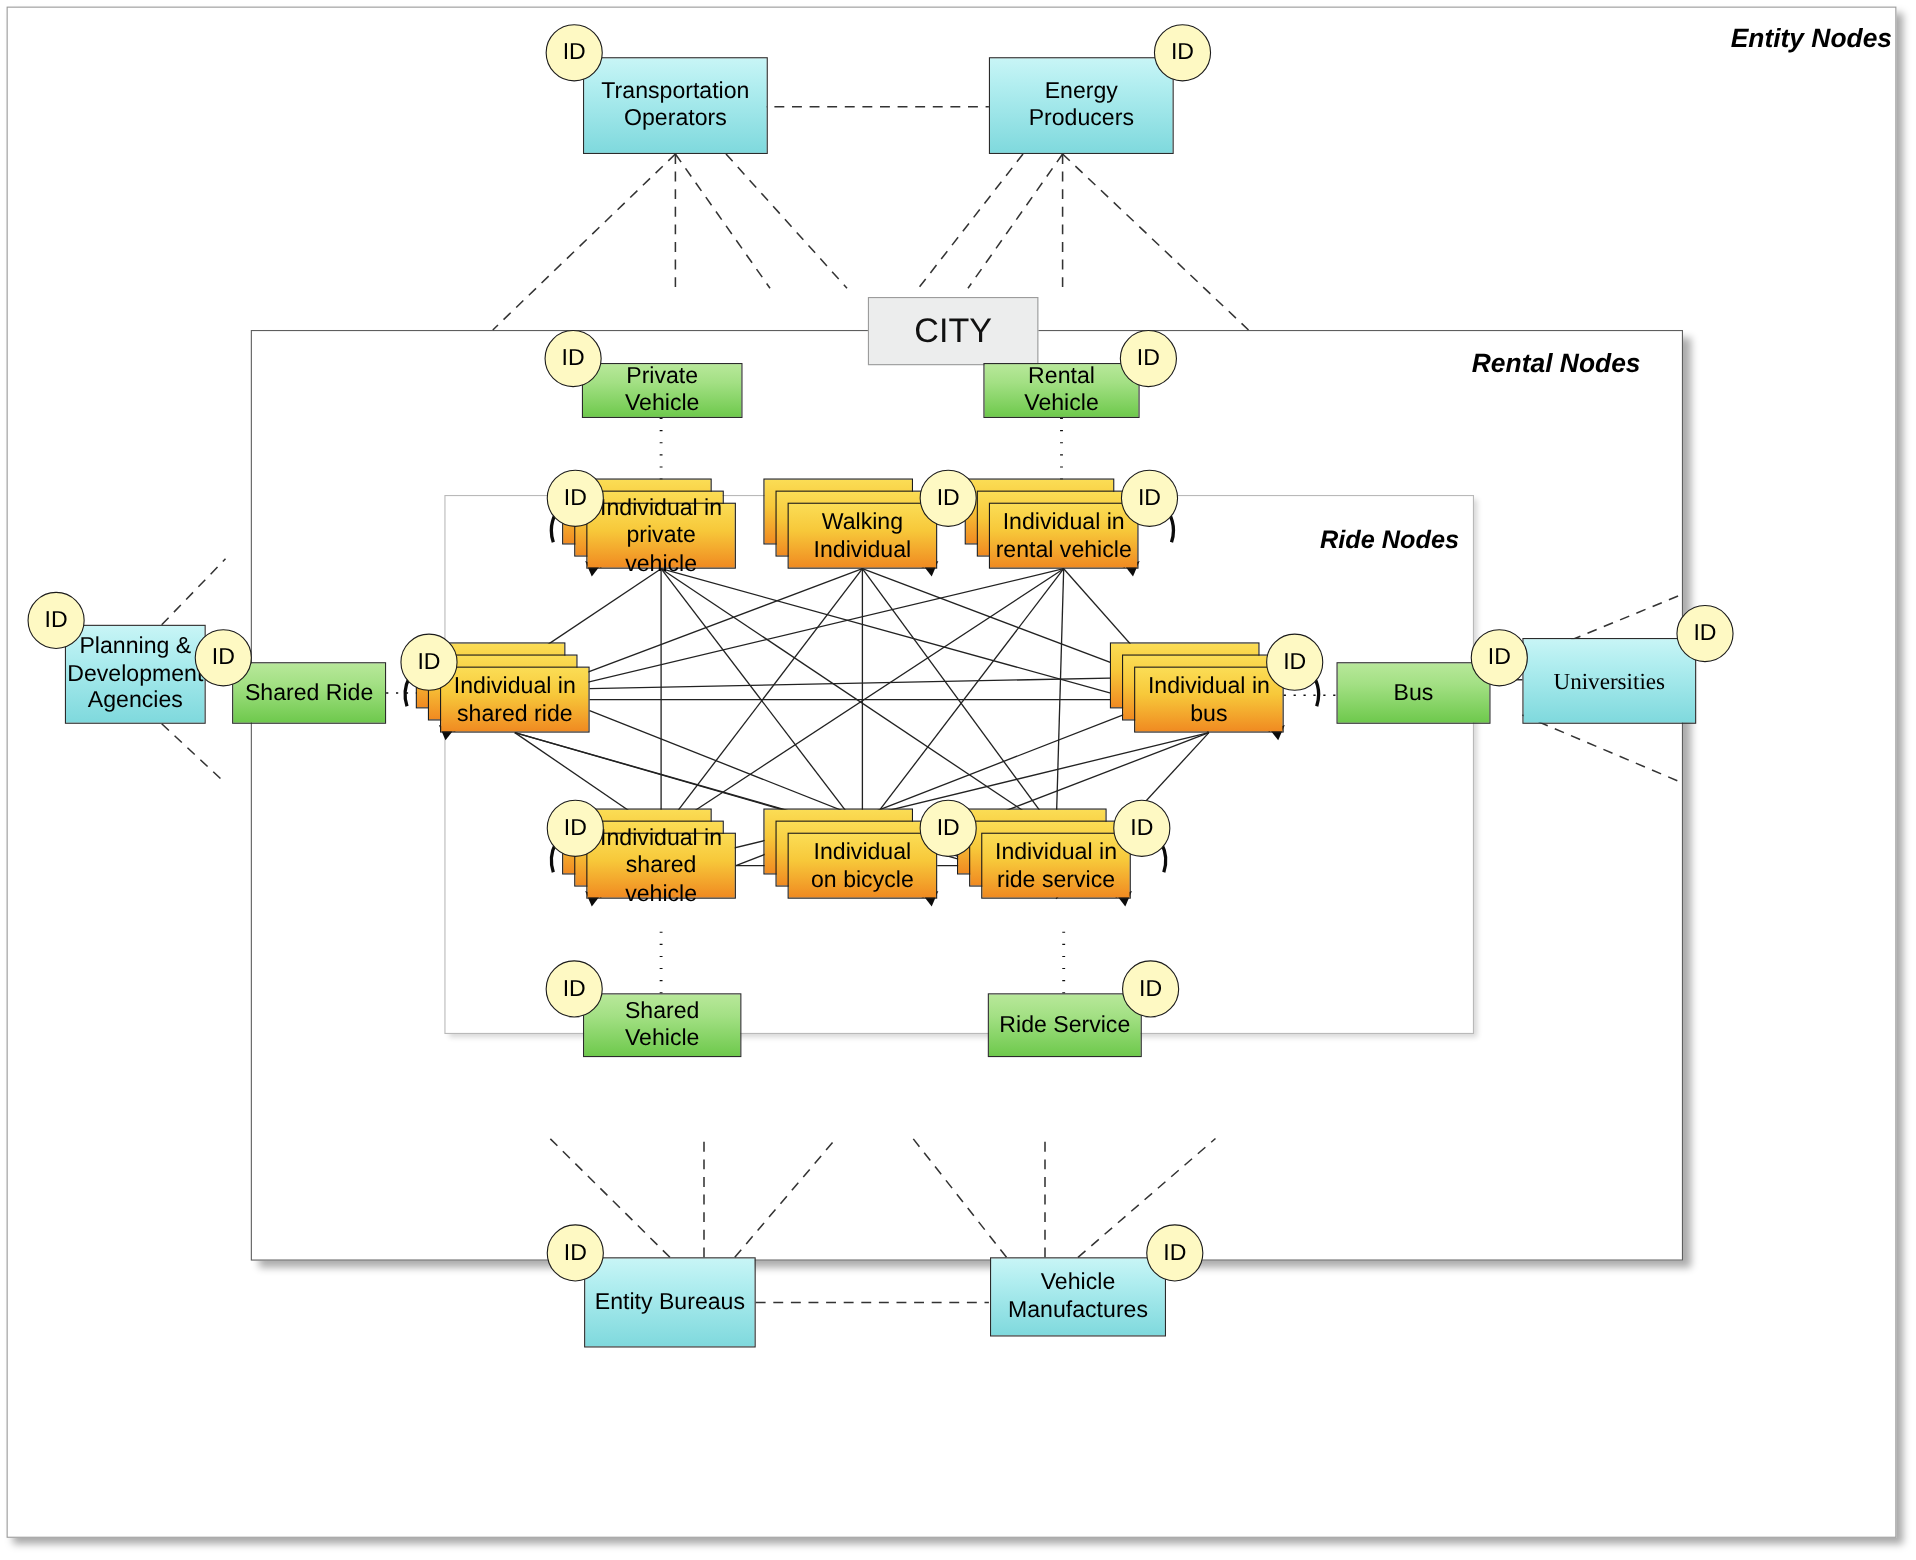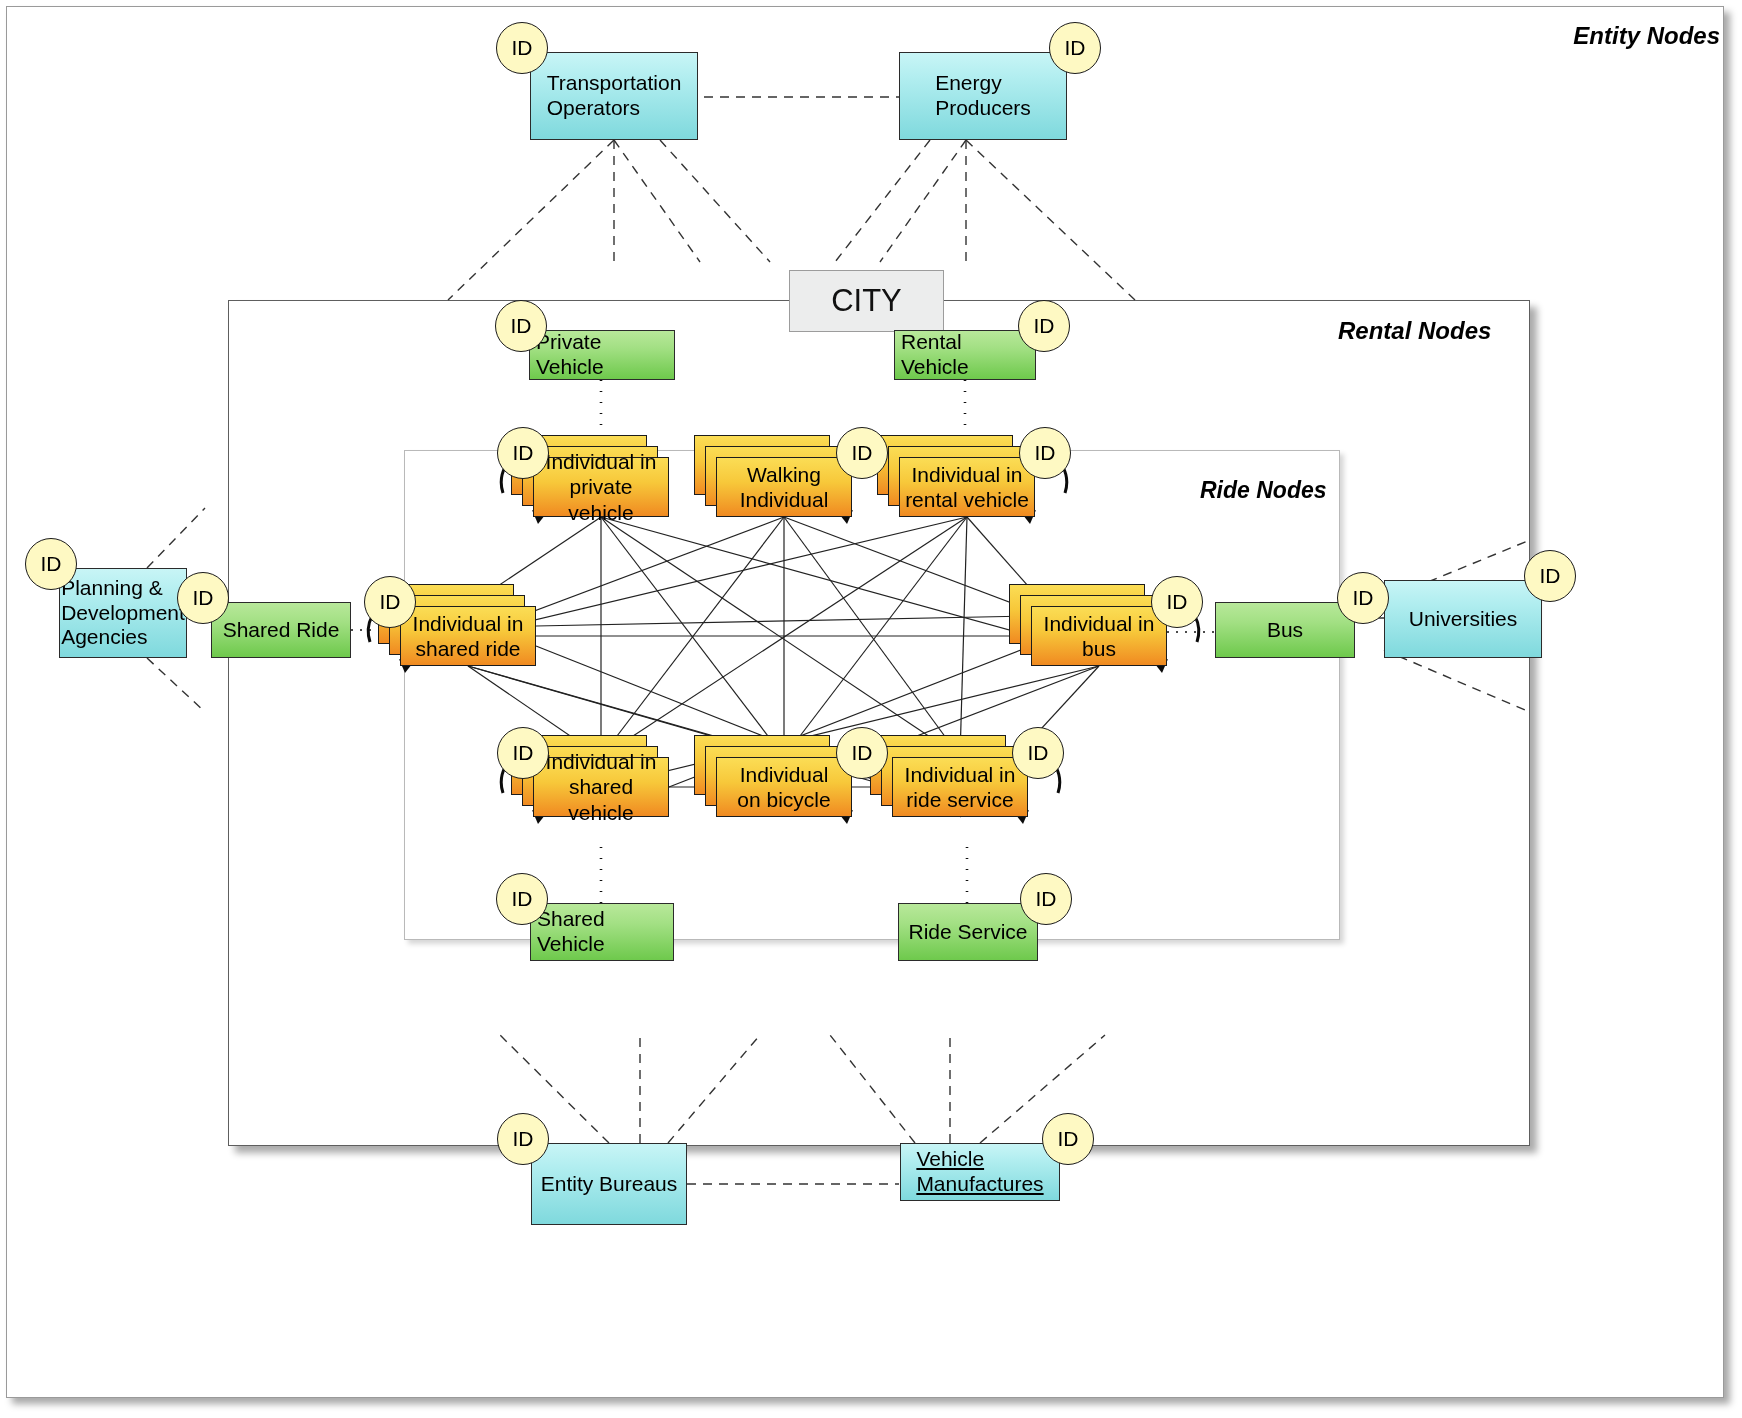--- a/index.html
+++ b/index.html
@@ -36,21 +36,21 @@
   .lbl-user{left:1200px;top:477px;font-size:23px;}
 
   
   svg.edges{position:absolute;left:0;top:0;width:1742px;height:1418px;overflow:visible;}
   svg.edges *{vector-effect:non-scaling-stroke;}
 
   
   .node{
     position:absolute;box-sizing:border-box;
     display:flex;align-items:center;justify-content:center;
-    text-align:left;line-height:1.18;color:#000;
+    text-align:center;line-height:1.18;color:#000;
     border:1.3px solid #2b2b2b;
   }
   .node .lbl{padding:0 6px;display:block;}
 
   .node-entity{
     background:linear-gradient(to bottom,#c8f5f6 0%,#b2eef0 28%,#7fd9dd 100%);
     font-size:21px;
   }
   .node-vehicle{
     background:linear-gradient(to bottom,#b8e89a 0%,#a3e084 35%,#6ec94c 100%);
@@ -180,29 +180,29 @@
       </div>
       <div class="idbadge" style="left: 496px; top: 22px;">ID</div>
       <div class="node node-entity" style="left: 899px; top: 52px; width: 168px; height: 88px;">
         <span class="lbl">Energy<br>Producers</span>
       </div>
       <div class="idbadge" style="left: 1049px; top: 22px;">ID</div>
       <div class="node node-entity" style="left: 59px; top: 568px; width: 128px; height: 90px;">
         <span class="lbl">Planning &amp;<br>Development<br>Agencies</span>
       </div>
       <div class="idbadge" style="left: 25px; top: 538px;">ID</div>
-      <div class="node node-entity" style="left: 1384px; top: 580px; width: 158px; height: 78px;">
+      <div class="node node-entity" style="left: 1384px; top: 580px; width: 158px; height: 78px; font-family: Liberation Serif, serif;">
         <span class="lbl">Universities</span>
       </div>
       <div class="idbadge" style="left: 1524px; top: 550px;">ID</div>
       <div class="node node-entity" style="left: 531px; top: 1143px; width: 156px; height: 82px;">
         <span class="lbl">Entity Bureaus</span>
       </div>
       <div class="idbadge" style="left: 497px; top: 1113px;">ID</div>
-      <div class="node node-entity" style="left: 900px; top: 1143px; width: 160px; height: 58px; text-decoration: underline;">
+      <div class="node node-entity" style="left: 900px; top: 1143px; width: 160px; height: 72px;">
         <span class="lbl">Vehicle<br>Manufactures</span>
       </div>
       <div class="idbadge" style="left: 1042px; top: 1113px;">ID</div>
       <div class="node node-vehicle" style="left: 529px; top: 330px; width: 146px; height: 50px;">
         <span class="lbl">Private Vehicle</span>
       </div>
       <div class="idbadge" style="left: 495px; top: 300px;">ID</div>
       <div class="node node-vehicle" style="left: 894px; top: 330px; width: 142px; height: 50px;">
         <span class="lbl">Rental Vehicle</span>
       </div>

